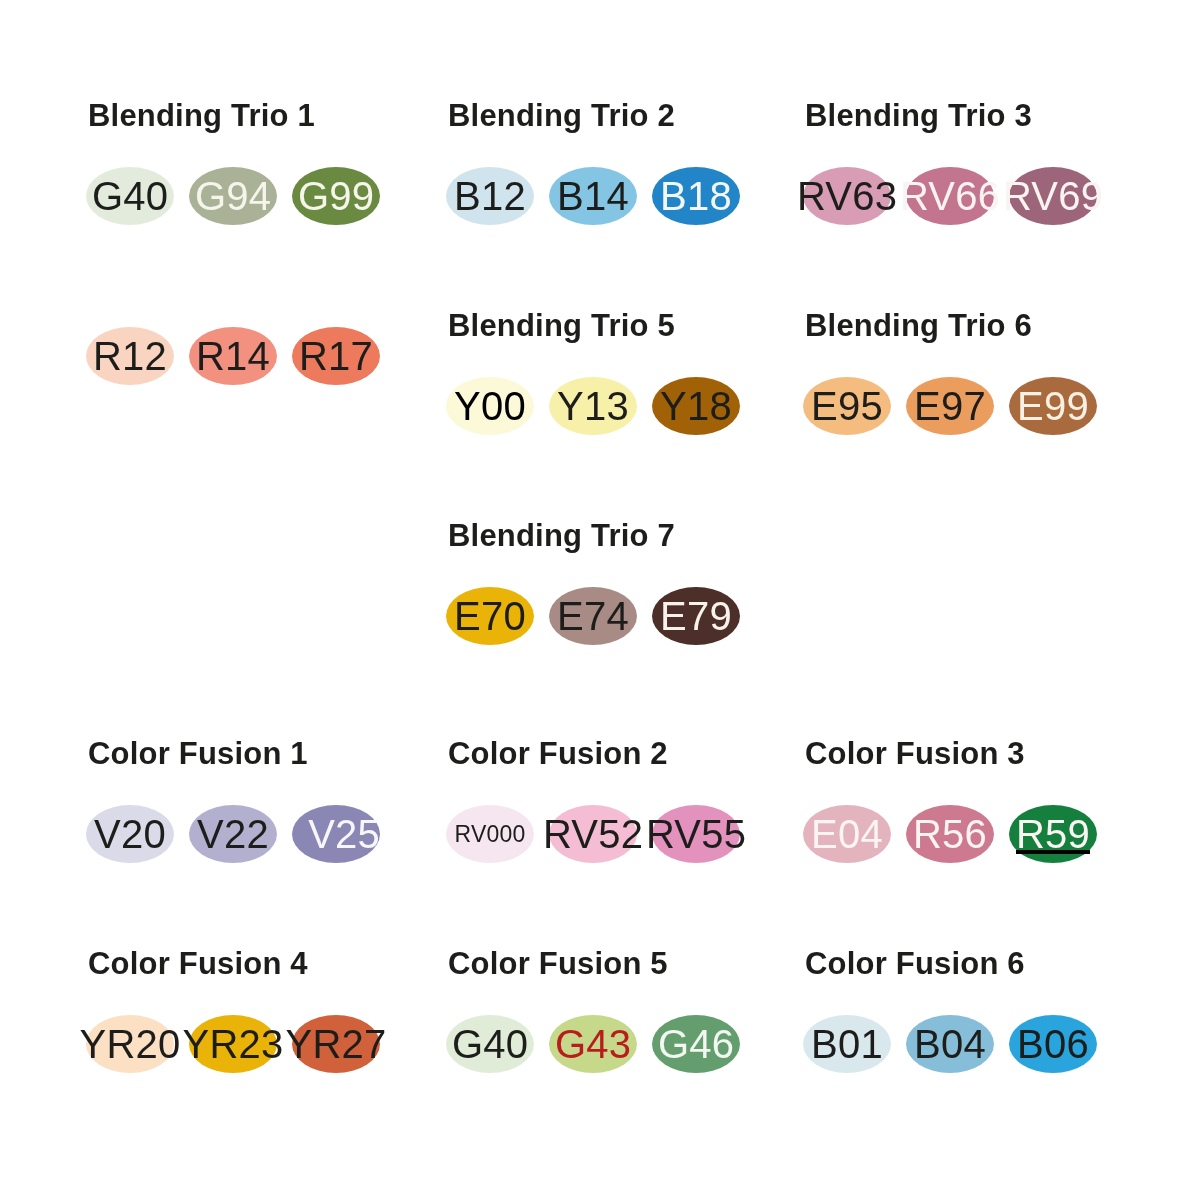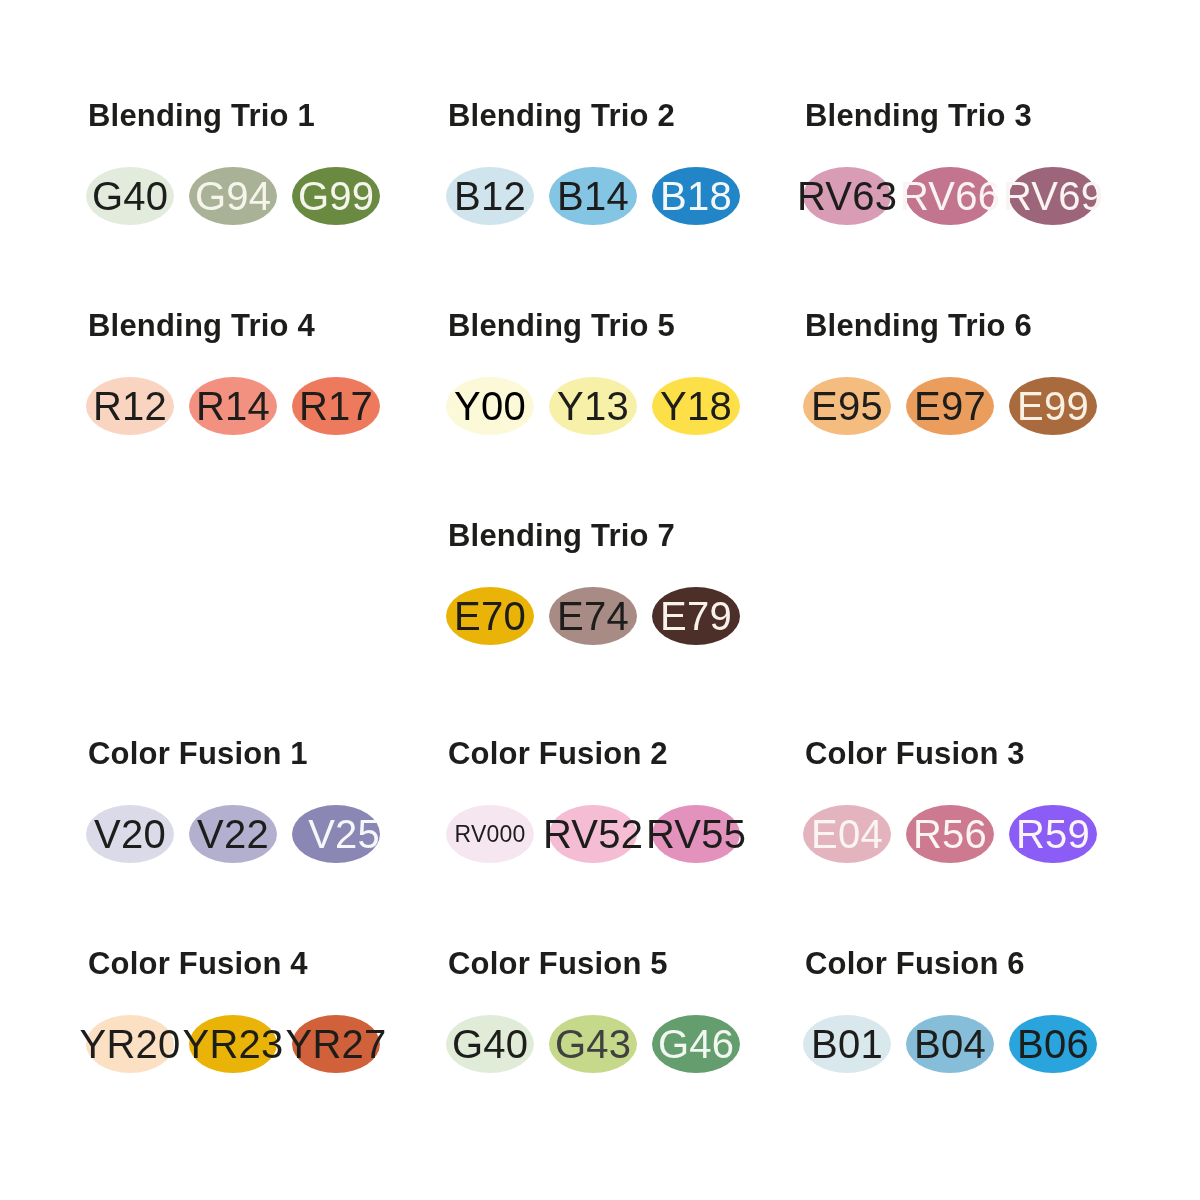--- a/index.html
+++ b/index.html
@@ -109,21 +109,20 @@
       <div class="swatch" style="background-color: rgb(195, 117, 143);">
           <span class="code" style="color: rgb(249, 244, 242);">RV66</span>
         </div>
       <div class="swatch" style="background-color: rgb(156, 101, 121);">
           <span class="code" style="color: rgb(249, 244, 242);">RV69</span>
         </div>
     </div>
   </section>
 
   <section class="group r2c1">
-    <h2>Blending Trio 4</h2>
     <div class="swatches">
       <div class="swatch" style="background-color: rgb(249, 212, 193);">
           <span class="code" style="color: rgb(29, 29, 27);">R12</span>
         </div>
       <div class="swatch" style="background-color: rgb(242, 145, 128);">
           <span class="code" style="color: rgb(29, 29, 27);">R14</span>
         </div>
       <div class="swatch" style="background-color: rgb(237, 122, 92);">
           <span class="code" style="color: rgb(29, 29, 27);">R17</span>
         </div>
@@ -132,21 +131,21 @@
 
   <section class="group r2c2">
     <h2>Blending Trio 5</h2>
     <div class="swatches">
       <div class="swatch" style="background-color: rgb(252, 249, 217);">
           <span class="code" style="color: #000000;">Y00</span>
         </div>
       <div class="swatch" style="background-color: rgb(247, 240, 169);">
           <span class="code" style="color: rgb(29, 29, 27);">Y13</span>
         </div>
-      <div class="swatch" style="background-color: #fde047;">
+      <div class="swatch" style="background-color: #a16207;">
           <span class="code" style="color: rgb(29, 29, 27);">Y18</span>
         </div>
     </div>
   </section>
 
   <section class="group r2c3">
     <h2>Blending Trio 6</h2>
     <div class="swatches">
       <div class="swatch" style="background-color: rgb(245, 188, 128);">
           <span class="code" style="color: rgb(29, 29, 27);">E95</span>
@@ -207,21 +206,21 @@
 
   <section class="group r4c3">
     <h2>Color Fusion 3</h2>
     <div class="swatches">
       <div class="swatch" style="background-color: rgb(227, 179, 190);">
           <span class="code" style="color: rgb(250, 244, 242);">E04</span>
         </div>
       <div class="swatch" style="background-color: rgb(205, 122, 144);">
           <span class="code" style="color: rgb(250, 244, 242);">R56</span>
         </div>
-      <div class="swatch" style="background-color: #8b5cf6;">
+      <div class="swatch" style="background-color: #15803d; text-decoration: underline;">
           <span class="code" style="color: rgb(250, 244, 242);">R59</span>
         </div>
     </div>
   </section>
 
   <section class="group r5c1">
     <h2>Color Fusion 4</h2>
     <div class="swatches">
       <div class="swatch" style="background-color: rgb(251, 224, 195);">
           <span class="code" style="color: rgb(29, 29, 27);">YR20</span>
@@ -235,21 +234,21 @@
     </div>
   </section>
 
   <section class="group r5c2">
     <h2>Color Fusion 5</h2>
     <div class="swatches">
       <div class="swatch" style="background-color: rgb(224, 236, 216);">
           <span class="code" style="color: rgb(29, 29, 27);">G40</span>
         </div>
       <div class="swatch" style="background-color: rgb(198, 216, 138);">
-          <span class="code" style="color: #404040;">G43</span>
+          <span class="code" style="color: #b91c1c;">G43</span>
         </div>
       <div class="swatch" style="background-color: rgb(100, 158, 111);">
           <span class="code" style="color: rgb(242, 247, 240);">G46</span>
         </div>
     </div>
   </section>
 
   <section class="group r5c3">
     <h2>Color Fusion 6</h2>
     <div class="swatches">

